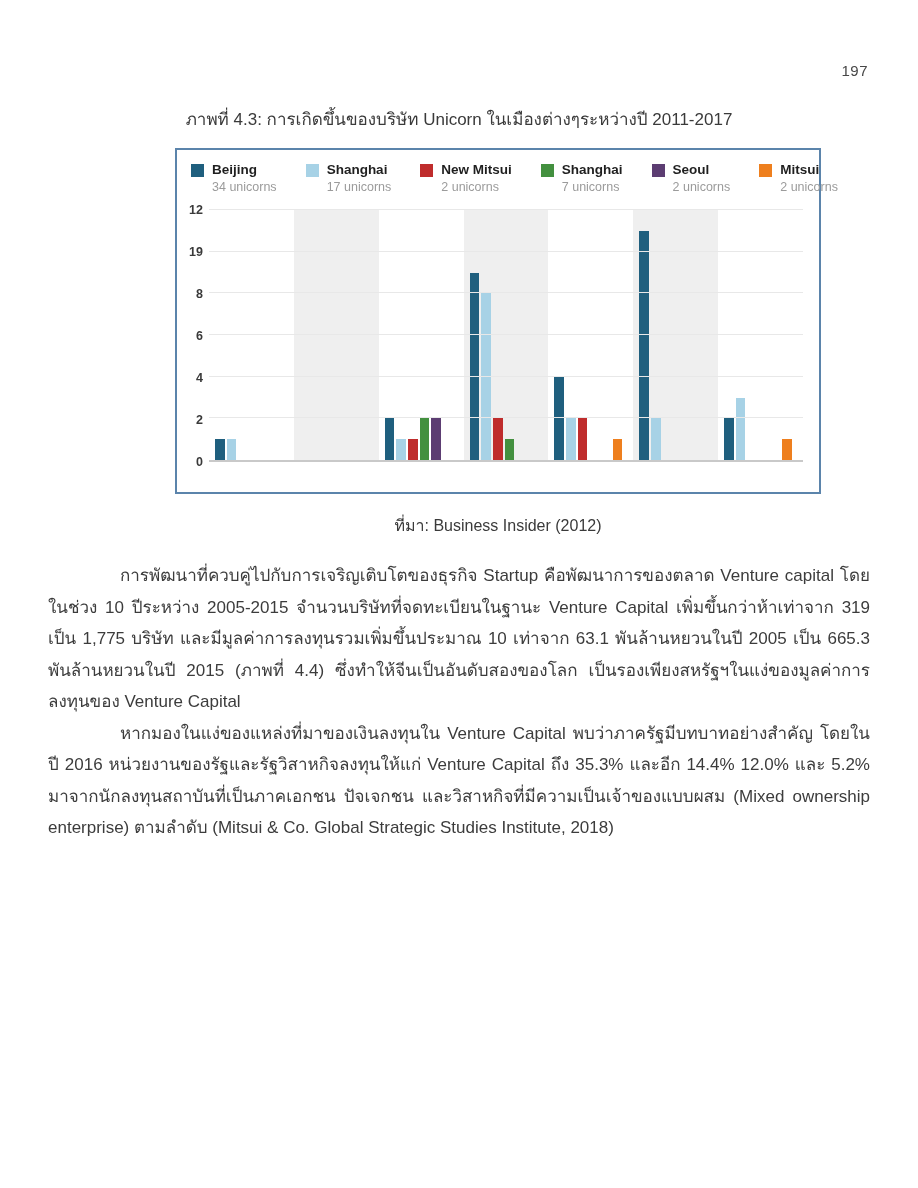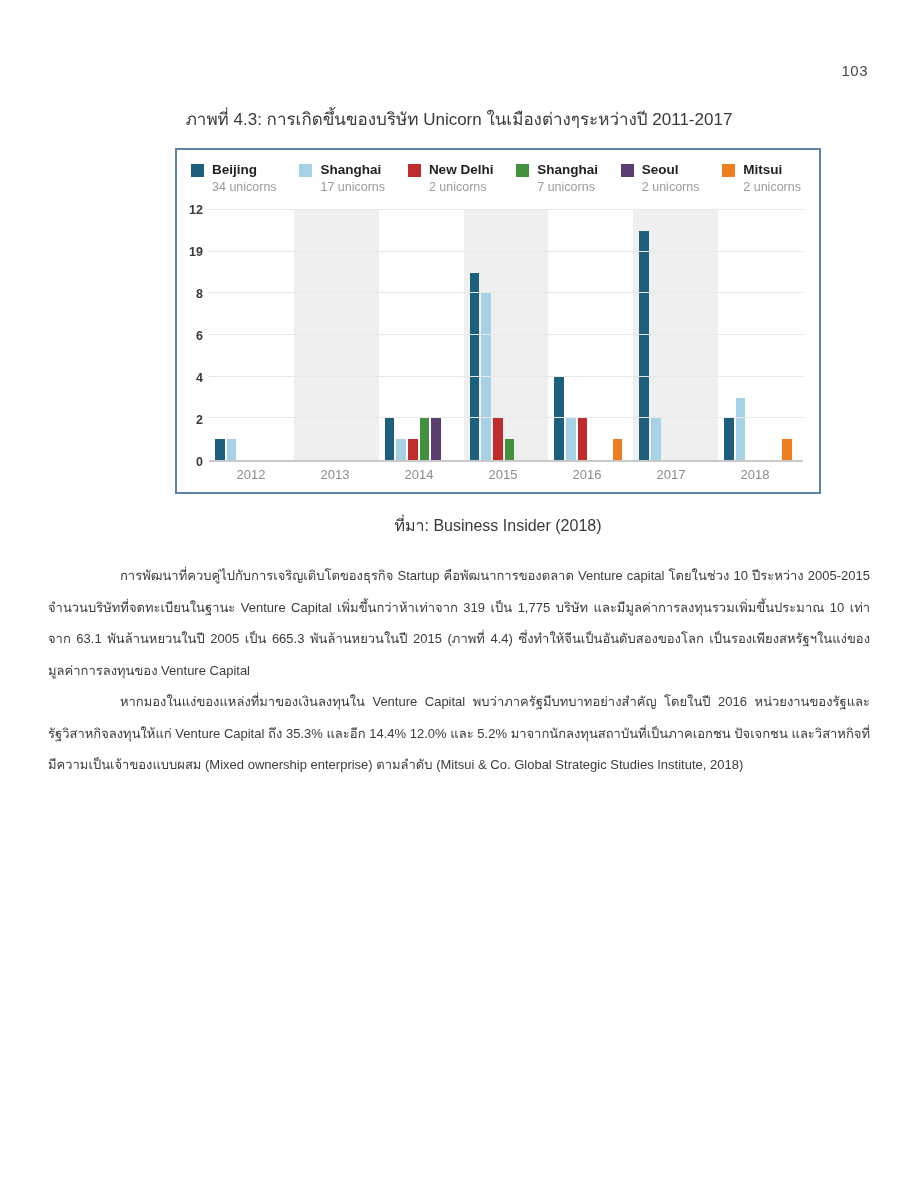--- a/index.html
+++ b/index.html
@@ -17,22 +17,22 @@
     position:absolute; top:105px; left:48px; width:822px;
     text-align:center; font-size:17px; color:#3a3a3a;
   }
   
   .chart-frame {
     position:absolute; left:175px; top:148px; width:646px; height:346px;
     background:#ffffff; border:2px solid #5b84ab;
     padding:10px 12px 6px 6px;
   }
   .legend {
-    display:flex; justify-content:space-between;
-    padding:2px 6px 0 8px; height:46px;
+    display:flex; 
+    padding:2px 6px 0 8px; height:46px;gap:29px;
   }
   .legend-item { display:flex; align-items:flex-start; }
   .legend-swatch { width:13px; height:13px; margin-top:2px; margin-right:8px; flex:0 0 auto; }
   .legend-name { font-size:13.5px; font-weight:bold; color:#1f1f1f; line-height:16px; white-space:nowrap; }
   .legend-sub { font-size:12.5px; color:#9b9b9b; line-height:15px; margin-top:2px; white-space:nowrap; }
   .plot-row { display:flex; margin-top:4px; }
   .y-axis { width:26px; position:relative; height:252px; flex:0 0 auto; }
   .ytick {
     position:absolute; right:6px; transform:translateY(50%);
     font-size:12.5px; font-weight:bold; color:#3a3a3a;
@@ -52,28 +52,28 @@
   .bar { flex:1; min-width:0; }
   .x-labels { display:flex; margin-left:26px; margin-right:10px; margin-top:5px; }
   .xlabel { flex:1; text-align:center; font-size:13px; color:#8c8c8c; }
   
   .source-caption {
     position:absolute; top:513px; left:175px; width:646px;
     text-align:center; font-size:16px; color:#3a3a3a;
   }
   .body-text { position:absolute; top:560px; left:48px; width:822px; }
   .body-text p {
-    font-size:13px; line-height:31.5px; color:#3c3c3c;
+    font-size:17px; line-height:31.5px; color:#3c3c3c;
     text-align:justify; text-indent:72px;
   }
 </style>
 </head>
 <body>
 
-<div class="page-number">103</div>
+<div class="page-number">197</div>
 
 <div class="figure-title">ภาพที่ 4.3: การเกิดขึ้นของบริษัท Unicorn ในเมืองต่างๆระหว่างปี 2011-2017</div>
 
 <div class="chart-frame">
   <div class="legend">
       <div class="legend-item">
         <span class="legend-swatch" style="background: rgb(31, 95, 126);"></span>
         <div>
           <div class="legend-name">Beijing</div>
           <div class="legend-sub">34 unicorns</div>
@@ -82,21 +82,21 @@
       <div class="legend-item">
         <span class="legend-swatch" style="background: rgb(167, 210, 230);"></span>
         <div>
           <div class="legend-name">Shanghai</div>
           <div class="legend-sub">17 unicorns</div>
         </div>
       </div>
       <div class="legend-item">
         <span class="legend-swatch" style="background: rgb(191, 44, 44);"></span>
         <div>
-          <div class="legend-name">New Delhi</div>
+          <div class="legend-name">New Mitsui</div>
           <div class="legend-sub">2 unicorns</div>
         </div>
       </div>
       <div class="legend-item">
         <span class="legend-swatch" style="background: rgb(67, 144, 63);"></span>
         <div>
           <div class="legend-name">Shanghai</div>
           <div class="legend-sub">7 unicorns</div>
         </div>
       </div>
@@ -199,29 +199,20 @@
           </div>
         </div>
     <div class="gridline" style="bottom: 16.6667%;"></div>
         <div class="gridline" style="bottom: 33.3333%;"></div>
         <div class="gridline" style="bottom: 50%;"></div>
         <div class="gridline" style="bottom: 66.6667%;"></div>
         <div class="gridline" style="bottom: 83.3333%;"></div>
         <div class="gridline" style="bottom: 100%;"></div>
       </div>
   </div>
-  <div class="x-labels">
-      <div class="xlabel">2012</div>
-      <div class="xlabel">2013</div>
-      <div class="xlabel">2014</div>
-      <div class="xlabel">2015</div>
-      <div class="xlabel">2016</div>
-      <div class="xlabel">2017</div>
-      <div class="xlabel">2018</div>
-    </div>
 </div>
 
-<div class="source-caption">ที่มา: Business Insider (2018)</div>
+<div class="source-caption">ที่มา: Business Insider (2012)</div>
 
 <div class="body-text">
   <p>การพัฒนาที่ควบคู่ไปกับการเจริญเติบโตของธุรกิจ Startup คือพัฒนาการของตลาด Venture capital โดยในช่วง 10 ปีระหว่าง 2005-2015 จำนวนบริษัทที่จดทะเบียนในฐานะ Venture Capital เพิ่มขึ้นกว่าห้าเท่าจาก 319 เป็น 1,775 บริษัท และมีมูลค่าการลงทุนรวมเพิ่มขึ้นประมาณ 10 เท่าจาก 63.1 พันล้านหยวนในปี 2005 เป็น 665.3 พันล้านหยวนในปี 2015 (ภาพที่ 4.4) ซึ่งทำให้จีนเป็นอันดับสองของโลก เป็นรองเพียงสหรัฐฯในแง่ของมูลค่าการลงทุนของ Venture Capital</p>
   <p>หากมองในแง่ของแหล่งที่มาของเงินลงทุนใน Venture Capital พบว่าภาครัฐมีบทบาทอย่างสำคัญ โดยในปี 2016 หน่วยงานของรัฐและรัฐวิสาหกิจลงทุนให้แก่ Venture Capital ถึง 35.3% และอีก 14.4% 12.0% และ 5.2% มาจากนักลงทุนสถาบันที่เป็นภาคเอกชน ปัจเจกชน และวิสาหกิจที่มีความเป็นเจ้าของแบบผสม (Mixed ownership enterprise) ตามลำดับ (Mitsui &amp; Co. Global Strategic Studies Institute, 2018)</p>
 </div>
 
 </body></html>

